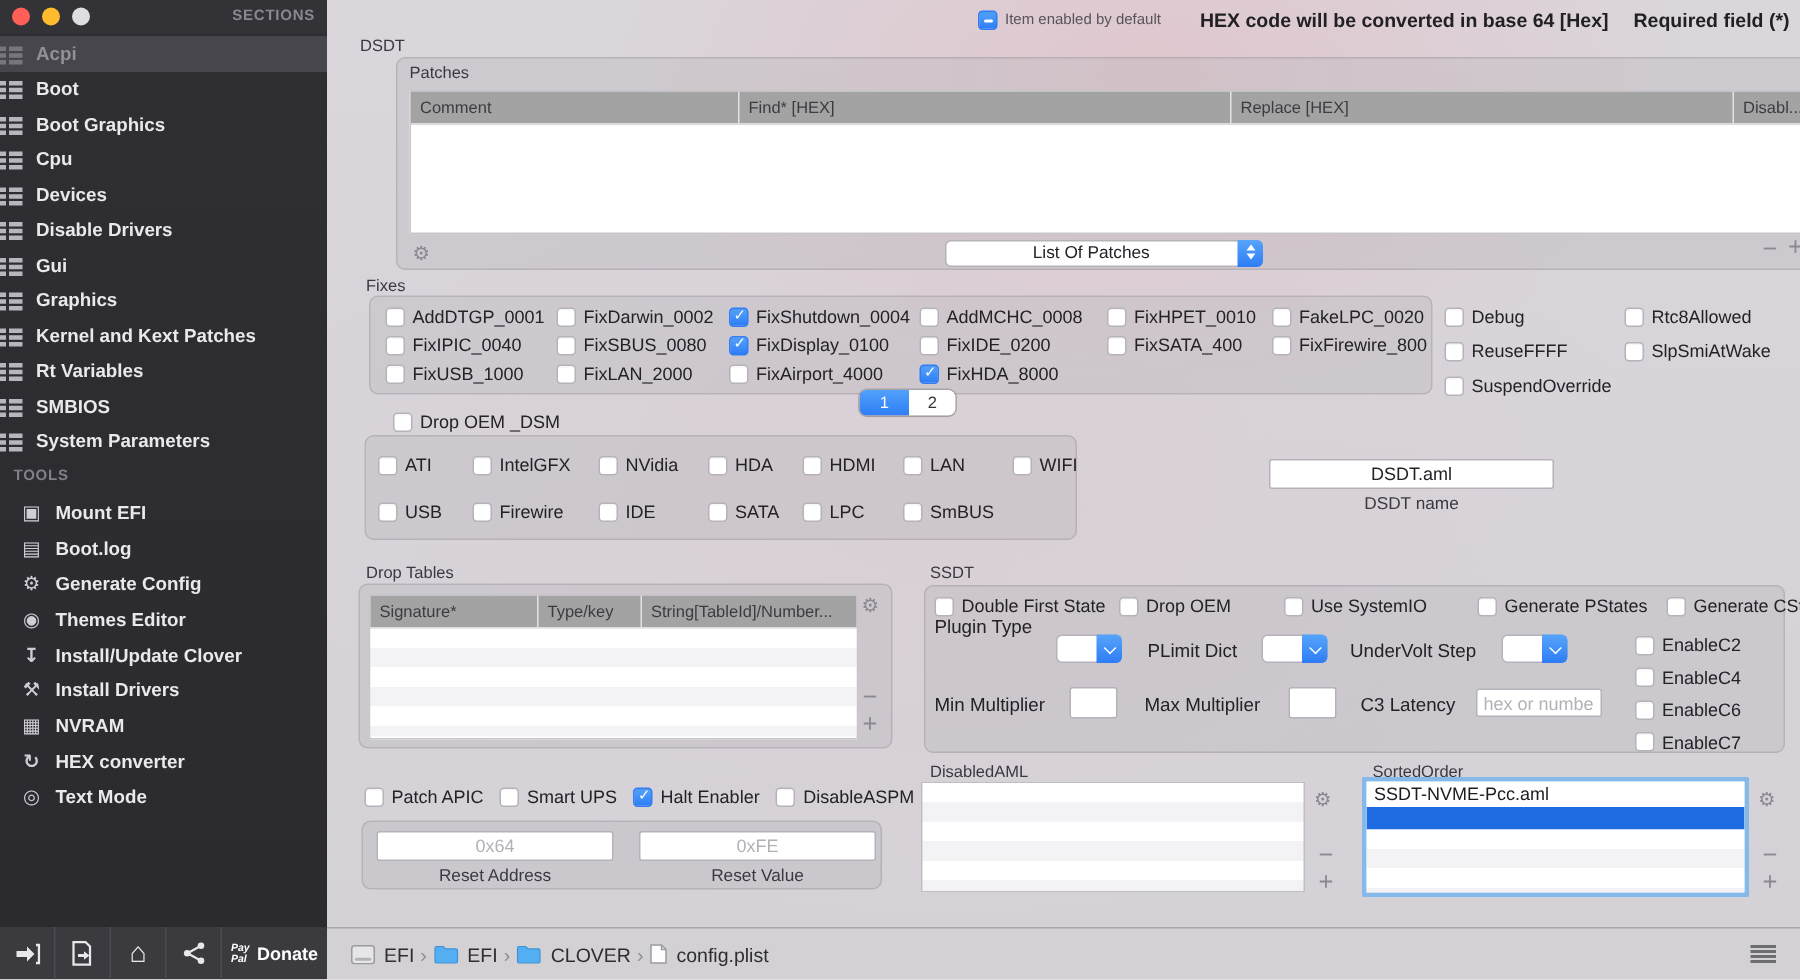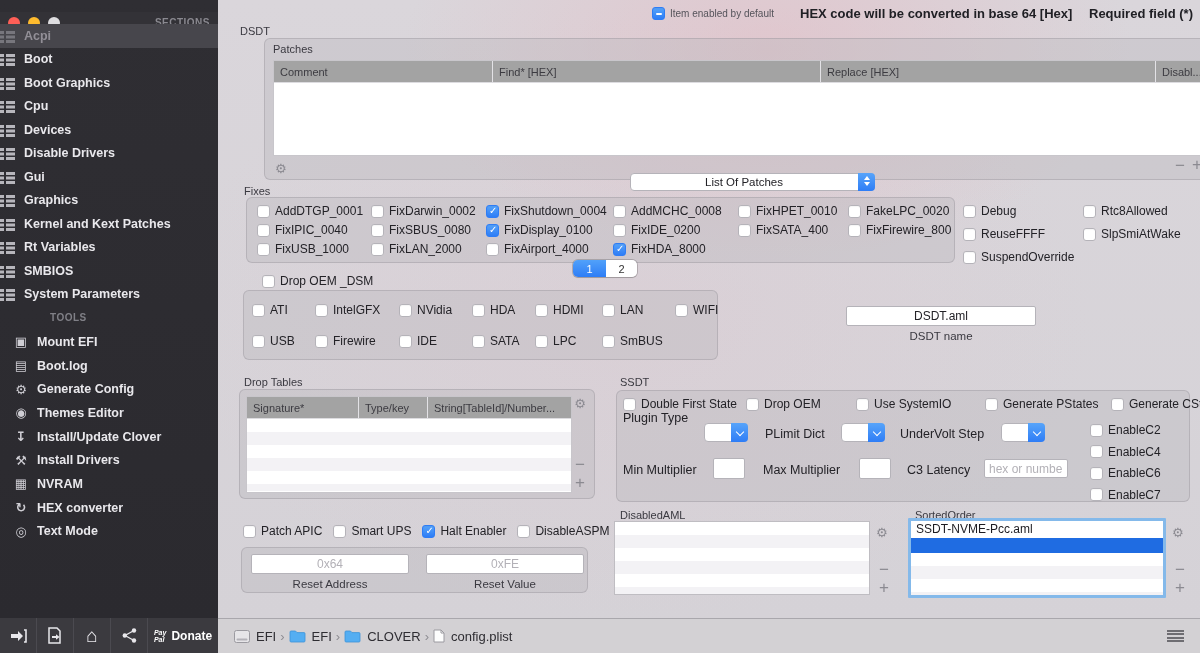--- a/index.html
+++ b/index.html
@@ -2,30 +2,30 @@
 <html><head>
 <meta charset="utf-8">
 <style>
   html,body{margin:0;padding:0;}
   body{font-family:"Liberation Sans","DejaVu Sans",sans-serif;-webkit-font-smoothing:antialiased;}
   #app{position:relative;width:1200px;height:653px;overflow:hidden;background:#d6d3d8;}
   .abs{position:absolute;}
 
   
   #sidebar{left:0;top:0;width:218px;height:618px;background:linear-gradient(#2f2e33,#2b2a2f);}
-  #titlebar{left:0;top:0;width:218px;height:22px;background:#333237;display:flex;align-items:center;margin-top:12px;}
+  #titlebar{left:0;top:0;width:218px;height:22px;background:#333237;display:flex;align-items:center;}
   .tl{width:12px;height:12px;border-radius:50%;margin-left:8px;}
   #sections-title{position:absolute;right:8px;top:5px;font-size:10px;font-weight:bold;letter-spacing:.5px;color:#8a8990;}
   .side-item{display:flex;align-items:center;gap:9px;height:23.5px;font-size:12.5px;font-weight:bold;color:#e9e8ec;cursor:default;}
   .side-item.selected{background:#47464c;color:#928f97;}
   .licon{width:15px;height:12px;position:relative;flex:none;}
   .licon::before{content:"";position:absolute;left:0;top:1px;width:4px;height:3px;background:#b7b6bc;box-shadow:0 4.5px 0 #b7b6bc,0 9px 0 #b7b6bc;}
   .licon::after{content:"";position:absolute;left:6px;top:1px;width:9px;height:3px;background:#b7b6bc;box-shadow:0 4.5px 0 #b7b6bc,0 9px 0 #b7b6bc;}
   .side-item.selected .licon::before,.side-item.selected .licon::after{background:#77767d;box-shadow:0 4.5px 0 #77767d,0 9px 0 #77767d;}
-  #tools-title{left:9px;top:312px;font-size:10px;font-weight:bold;letter-spacing:.5px;color:#808087;margin-left:41px;}
+  #tools-title{left:9px;top:312px;font-size:10px;font-weight:bold;letter-spacing:.5px;color:#808087;}
   .tool-item{display:flex;align-items:center;gap:8px;height:23.7px;padding-left:13px;font-size:12.5px;font-weight:bold;color:#e9e8ec;}
   .tool-ic{width:16px;text-align:center;font-size:13px;color:#cfced4;flex:none;}
 
   
   #toolbar{left:0;top:618px;width:218px;height:35px;background:#3b3a3f;display:flex;align-items:stretch;}
   .tb-cell{display:flex;align-items:center;justify-content:center;border-right:1px solid #4b4a50;width:36px;color:#e8e7eb;}
   .tb-cell svg{display:block;}
   #donate-cell{flex:1;display:flex;align-items:center;justify-content:center;gap:5px;color:#fff;}
   #pp-logo{font-size:7px;font-style:italic;font-weight:bold;line-height:7px;color:#fff;}
   #donate-label{font-size:12px;font-weight:bold;}
@@ -89,21 +89,21 @@
       <div class="grouplab" style="position:absolute;left:8px;top:4px;">Patches</div>
       <div style="position:absolute;left:8px;top:21px;width:934px;height:96px;background:#fff;border:1px solid #c8c6cb;box-sizing:border-box;">
         <div class="thead">
           <div class="th" style="width:218px;">Comment</div>
           <div class="th" style="width:328px;">Find* [HEX]</div>
           <div class="th" style="width:335px;">Replace [HEX]</div>
           <div class="th" style="flex:1;">Disabl...</div>
         </div>
       </div>
       <span class="gear" style="position:absolute;left:10px;top:123px;">⚙</span>
-      <div class="popup" style="position:absolute;left:365px;top:134px;width:245px;height:18px;">
+      <div class="popup" style="position:absolute;left:365px;top:121px;width:212px;height:18px;">
         <div style="position:absolute;left:0;right:17px;top:2px;text-align:center;font-size:11.5px;color:#232227;">List Of Patches</div>
         <span class="cap">
             <span class="updown"></span>
           </span>
       </div>
       <span class="mp" style="position:absolute;left:910px;top:120px;">−</span>
       <span class="mp" style="position:absolute;left:927px;top:119px;">+</span>
     </div>
 
     <div class="abs grouplab" style="left:26px;top:185px;">Fixes</div>

